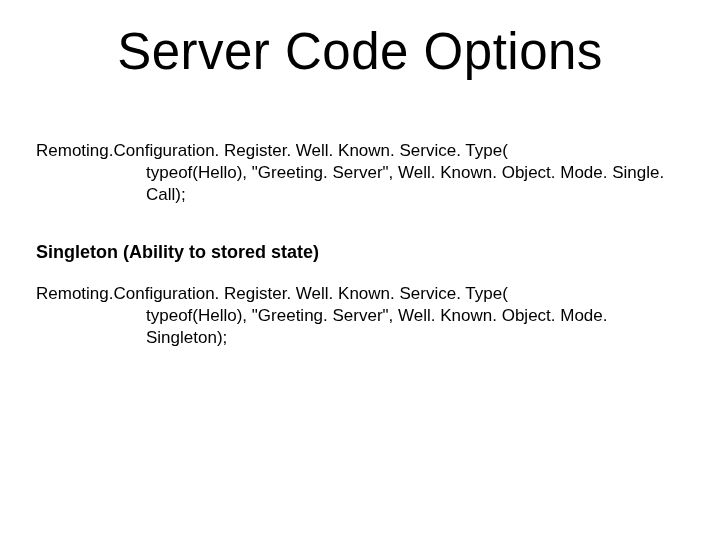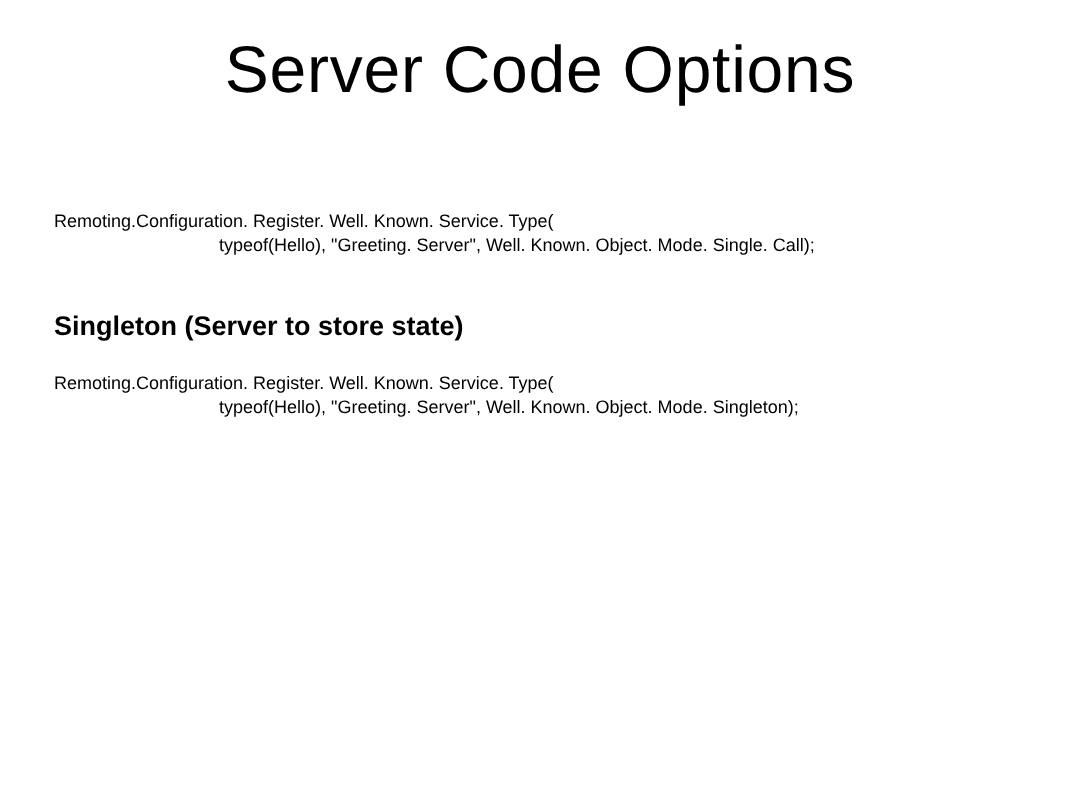--- a/index.html
+++ b/index.html
@@ -16,57 +16,57 @@
     height: 540px;
     position: relative;
     box-sizing: border-box;
   }
   .title {
     position: absolute;
     top: 22px;
     left: 0;
     width: 100%;
     text-align: center;
-    font-size: 44px;
+    font-size: 51px;
     font-weight: 400;
     letter-spacing: 0.5px;
   }
   .content {
     position: absolute;
     top: 140px;
     left: 36px;
     right: 36px;
   }
   .subhead {
     font-weight: bold;
     font-size: 18px;
     margin-bottom: 20px;
   }
   .code-block {
-    font-size: 12px;
+    font-size: 17px;
     line-height: 1.3;
     margin-bottom: 36px;
   }
   .code-line2 {
     padding-left: 110px;
   }
 </style>
 </head>
 <body>
 
 <div class="slide">
   <div class="title">Server Code Options</div>
 
   <div class="content">
 
     <div class="code-block">
       <div>Remoting.Configuration. Register. Well. Known. Service. Type(</div>
       <div class="code-line2">typeof(Hello), "Greeting. Server", Well. Known. Object. Mode. Single. Call);</div>
     </div>
 
-    <div class="subhead">Singleton (Server to store state)</div>
+    <div class="subhead">Singleton (Ability to stored state)</div>
     <div class="code-block">
       <div>Remoting.Configuration. Register. Well. Known. Service. Type(</div>
       <div class="code-line2">typeof(Hello), "Greeting. Server", Well. Known. Object. Mode. Singleton);</div>
     </div>
 
   </div>
 </div>
 
 </body></html>

